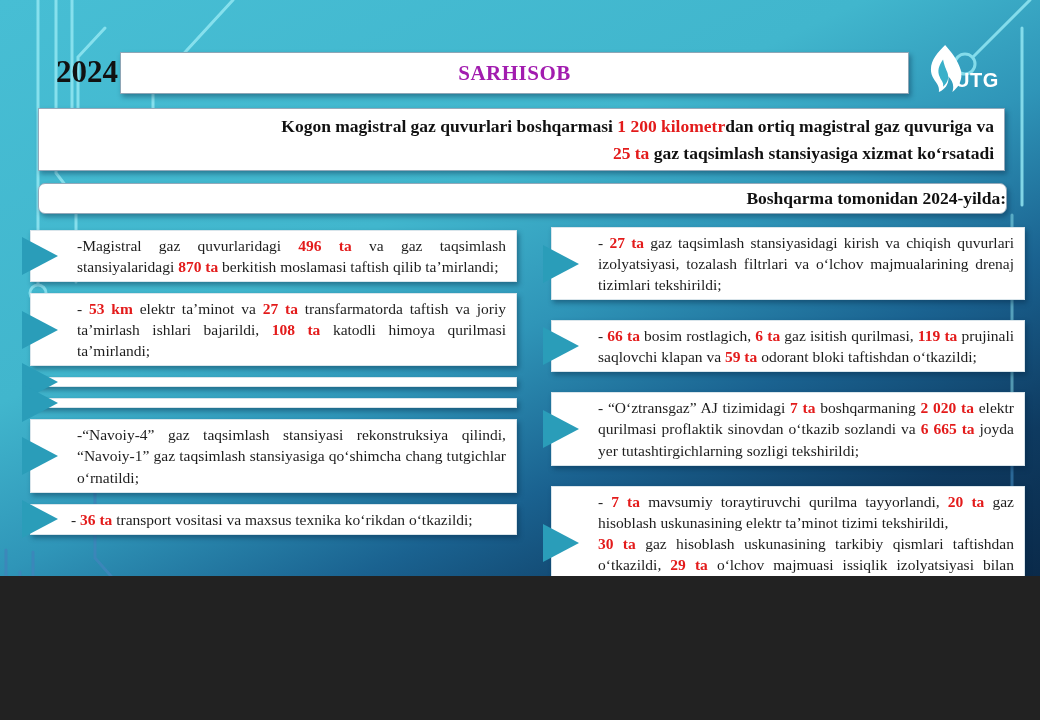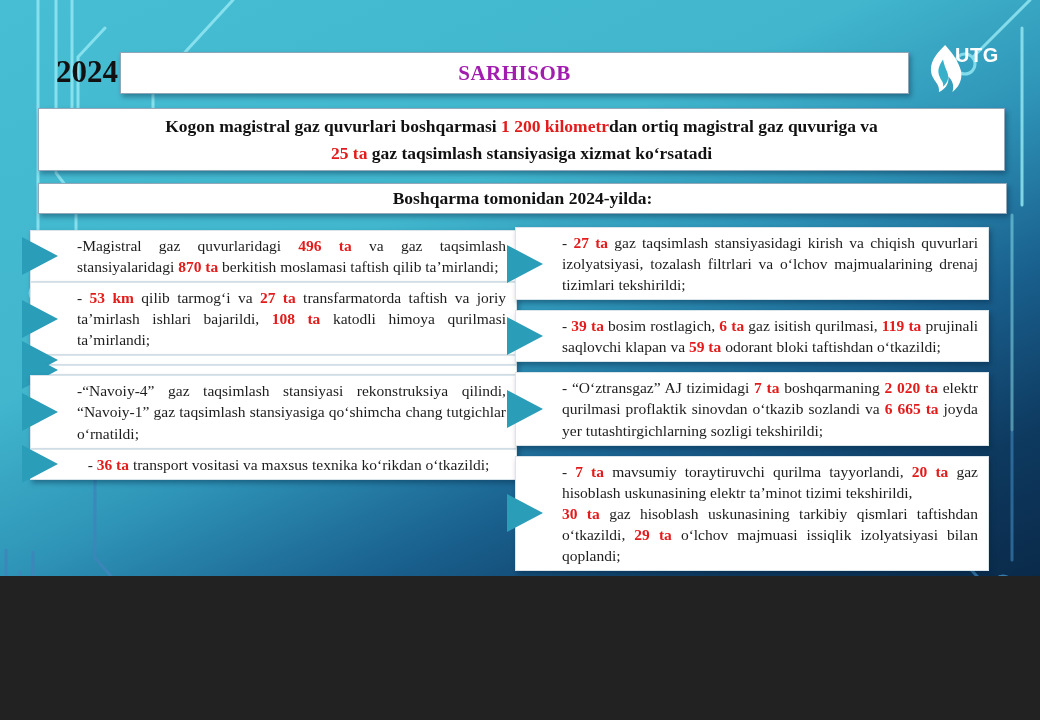--- a/index.html
+++ b/index.html
@@ -14,49 +14,49 @@
     position:absolute;left:52px;top:54px;width:70px;
     font-size:31px;font-weight:bold;color:#111;text-align:center;
   }
   .title-box{
     position:absolute;left:120px;top:52px;width:787px;height:40px;
     background:#fff;border:1px solid #8ea6b6;box-shadow:2px 3px 5px rgba(5,35,65,.4);
     display:flex;align-items:center;justify-content:center;
   }
   .title-box span{font-size:21px;font-weight:bold;color:#a21caf;letter-spacing:.5px;}
 
-  .logo{position:absolute;left:922px;top:44px;display:flex;align-items:flex-start;}
+  .logo{position:absolute;left:922px;top:44px;display:flex;align-items:flex-end;}
   .logo svg{display:block;}
   .logo-text{
     font-family:"Liberation Sans","DejaVu Sans",sans-serif;
     font-size:20px;font-weight:bold;color:#fff;letter-spacing:.5px;
     margin-left:-7px;margin-bottom:2px;
   }
 
   .banner{
     position:absolute;left:38px;width:967px;background:#fff;
     border:1px solid #93a9ba;box-shadow:2px 3px 5px rgba(5,35,65,.4);
-    text-align:center;color:#111;
+    text-align:right;color:#111;
   }
   .intro-box{top:108px;min-height:52px;padding:4px 10px;box-sizing:border-box;
     font-size:17.5px;font-weight:bold;line-height:1.52;}
-  .subtitle-box{top:183px;height:29px;line-height:29px;font-size:17.5px;font-weight:bold;}
+  .subtitle-box{top:183px;height:29px;line-height:29px;font-size:17.5px;font-weight:bold;border-radius:7px;}
 
   .columns{position:absolute;left:0;top:227px;width:1040px;}
   .col{position:absolute;display:flex;flex-direction:column;}
-  .col.left{left:30px;width:487px;padding-top:3px;}
-  .col.right{left:515px;width:474px;gap:10px;}
+  .col.left{left:30px;width:487px;gap:11px;padding-top:3px;}
+  .col.right{left:551px;width:474px;gap:20px;}
 
   .item-box{
     position:relative;background:#fff;border:1px solid #d9e5eb;
     box-shadow:2px 3px 5px rgba(5,35,65,.42);
     padding:4px 10px 4px 46px;box-sizing:border-box;
     font-size:15.5px;line-height:1.36;color:#1d1d1d;text-align:justify;
   }
-  .item-box.center{text-align:center;padding-left:40px;}
+  .item-box.center{padding-left:40px;}
   .arrow{
     position:absolute;left:-9px;top:50%;transform:translateY(-50%);
     width:0;height:0;
     border-left:36px solid var(--arrow-teal,#2a9db9);
     border-top:19px solid transparent;
     border-bottom:19px solid transparent;
   }
   .red{color:var(--accent-red,#e31b1b);font-weight:bold;}
 </style>
 </head>
@@ -121,21 +121,21 @@
   </div>
 
   <div class="columns">
     <div class="col left">
         <div class="item-box">
           <div class="arrow"></div>
           <div><span>-Magistral gaz quvurlaridagi </span><span class="red">496 ta</span><span> va gaz taqsimlash stansiyalaridagi </span><span class="red">870 ta</span><span> berkitish moslamasi taftish qilib taʼmirlandi;</span></div>
         </div>
         <div class="item-box">
           <div class="arrow"></div>
-          <div><span>- </span><span class="red">53 km</span><span> qilib tarmogʻi va </span><span class="red">27 ta</span><span> transfarmatorda taftish va joriy taʼmirlash ishlari bajarildi, </span><span class="red">108 ta</span><span> katodli himoya qurilmasi taʼmirlandi;</span></div>
+          <div><span>- </span><span class="red">53 km</span><span> elektr taʼminot va </span><span class="red">27 ta</span><span> transfarmatorda taftish va joriy taʼmirlash ishlari bajarildi, </span><span class="red">108 ta</span><span> katodli himoya qurilmasi taʼmirlandi;</span></div>
         </div>
         <div class="item-box">
           <div class="arrow"></div>
         </div>
         <div class="item-box">
           <div class="arrow"></div>
         </div>
         <div class="item-box">
           <div class="arrow"></div>
           <div><span>-“Navoiy-4” gaz taqsimlash stansiyasi rekonstruksiya qilindi, “Navoiy-1” gaz taqsimlash stansiyasiga qoʻshimcha chang tutgichlar oʻrnatildi;</span></div>
@@ -145,21 +145,21 @@
           <div><span>- </span><span class="red">36 ta</span><span> transport vositasi va maxsus texnika koʻrikdan oʻtkazildi;</span></div>
         </div>
       </div>
     <div class="col right">
         <div class="item-box">
           <div class="arrow"></div>
           <div><span>- </span><span class="red">27 ta</span><span> gaz taqsimlash stansiyasidagi kirish va chiqish quvurlari izolyatsiyasi, tozalash filtrlari va oʻlchov majmualarining drenaj tizimlari tekshirildi;</span></div>
         </div>
         <div class="item-box">
           <div class="arrow"></div>
-          <div><span>- </span><span class="red">39 ta</span><span> bosim rostlagich, </span><span class="red">6 ta</span><span> gaz isitish qurilmasi, </span><span class="red">119 ta</span><span> prujinali saqlovchi klapan va </span><span class="red">59 ta</span><span> odorant bloki taftishdan oʻtkazildi;</span></div>
+          <div><span>- </span><span class="red">66 ta</span><span> bosim rostlagich, </span><span class="red">6 ta</span><span> gaz isitish qurilmasi, </span><span class="red">119 ta</span><span> prujinali saqlovchi klapan va </span><span class="red">59 ta</span><span> odorant bloki taftishdan oʻtkazildi;</span></div>
         </div>
         <div class="item-box">
           <div class="arrow"></div>
           <div><span>- “Oʻztransgaz” AJ tizimidagi </span><span class="red">7 ta</span><span> boshqarmaning </span><span class="red">2 020 ta</span><span> elektr qurilmasi proflaktik sinovdan oʻtkazib sozlandi va </span><span class="red">6 665 ta</span><span> joyda yer tutashtirgichlarning sozligi tekshirildi;</span></div>
         </div>
         <div class="item-box">
           <div class="arrow"></div>
           <div><span>- </span><span class="red">7 ta</span><span> mavsumiy toraytiruvchi qurilma tayyorlandi, </span><span class="red">20 ta</span><span> gaz hisoblash uskunasining elektr taʼminot tizimi tekshirildi,</span><br><span class="red">30 ta</span><span> gaz hisoblash uskunasining tarkibiy qismlari taftishdan oʻtkazildi, </span><span class="red">29 ta</span><span> oʻlchov majmuasi issiqlik izolyatsiyasi bilan qoplandi;</span></div>
         </div>
       </div>

